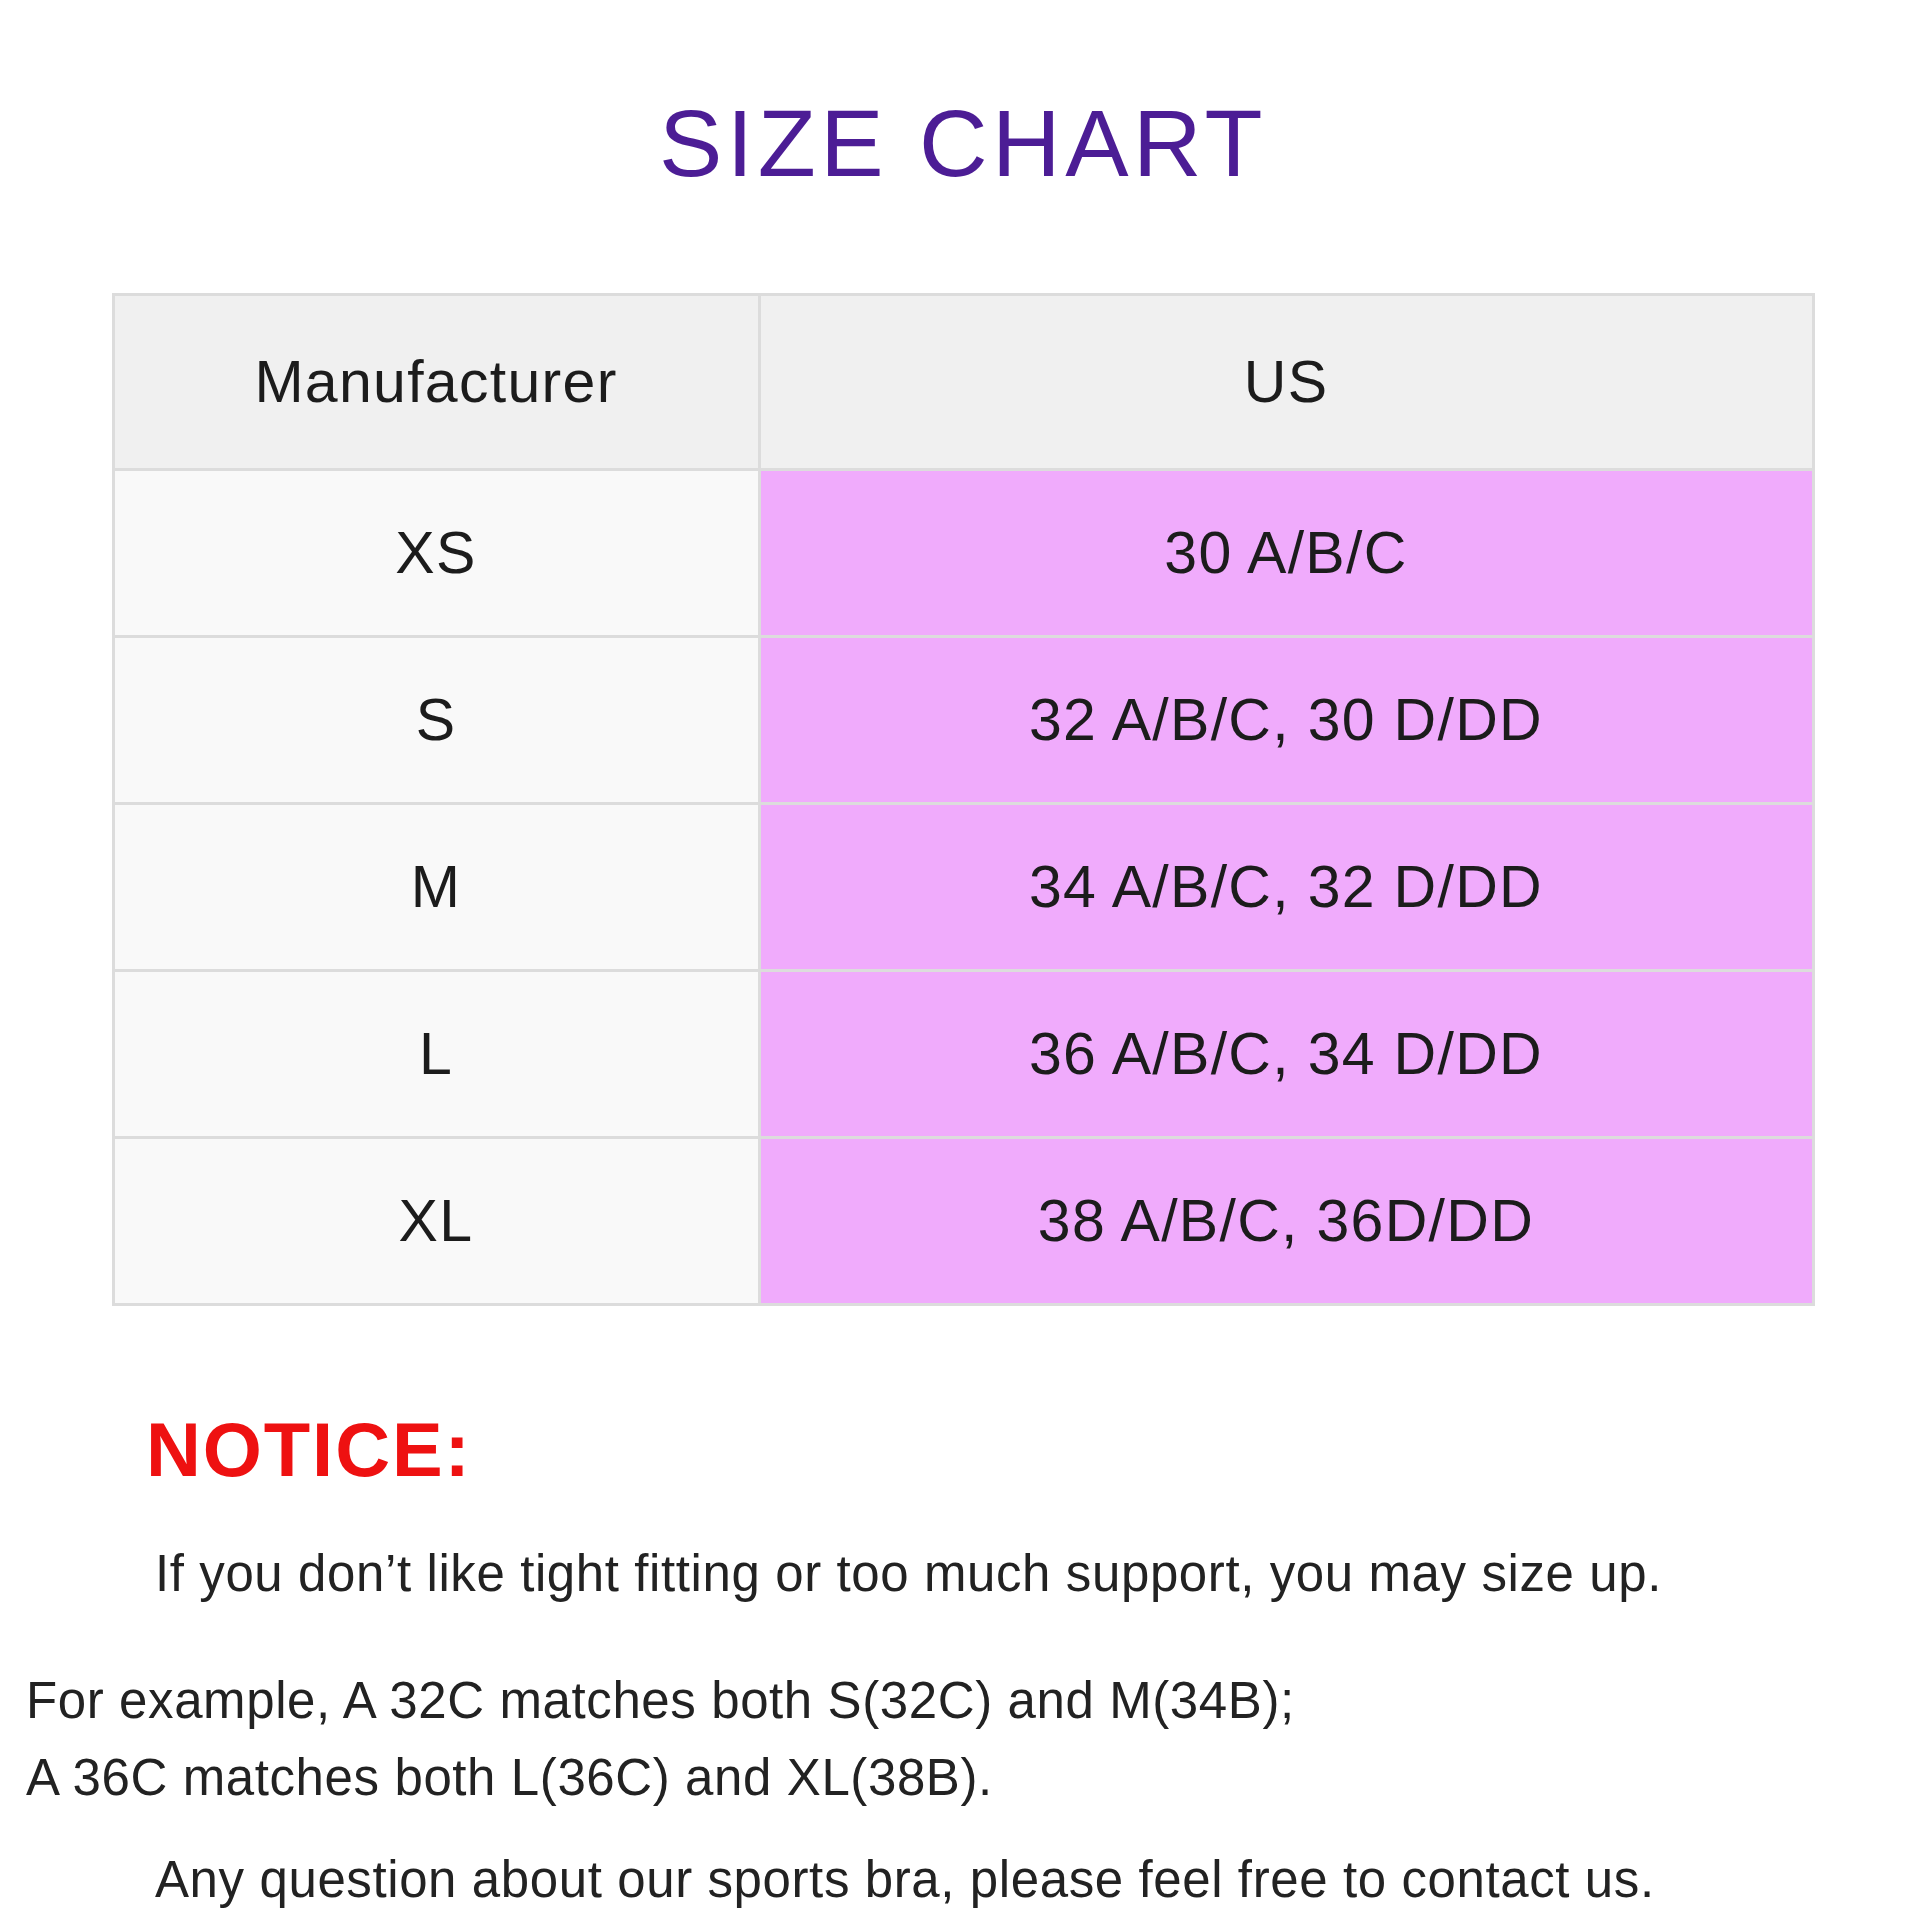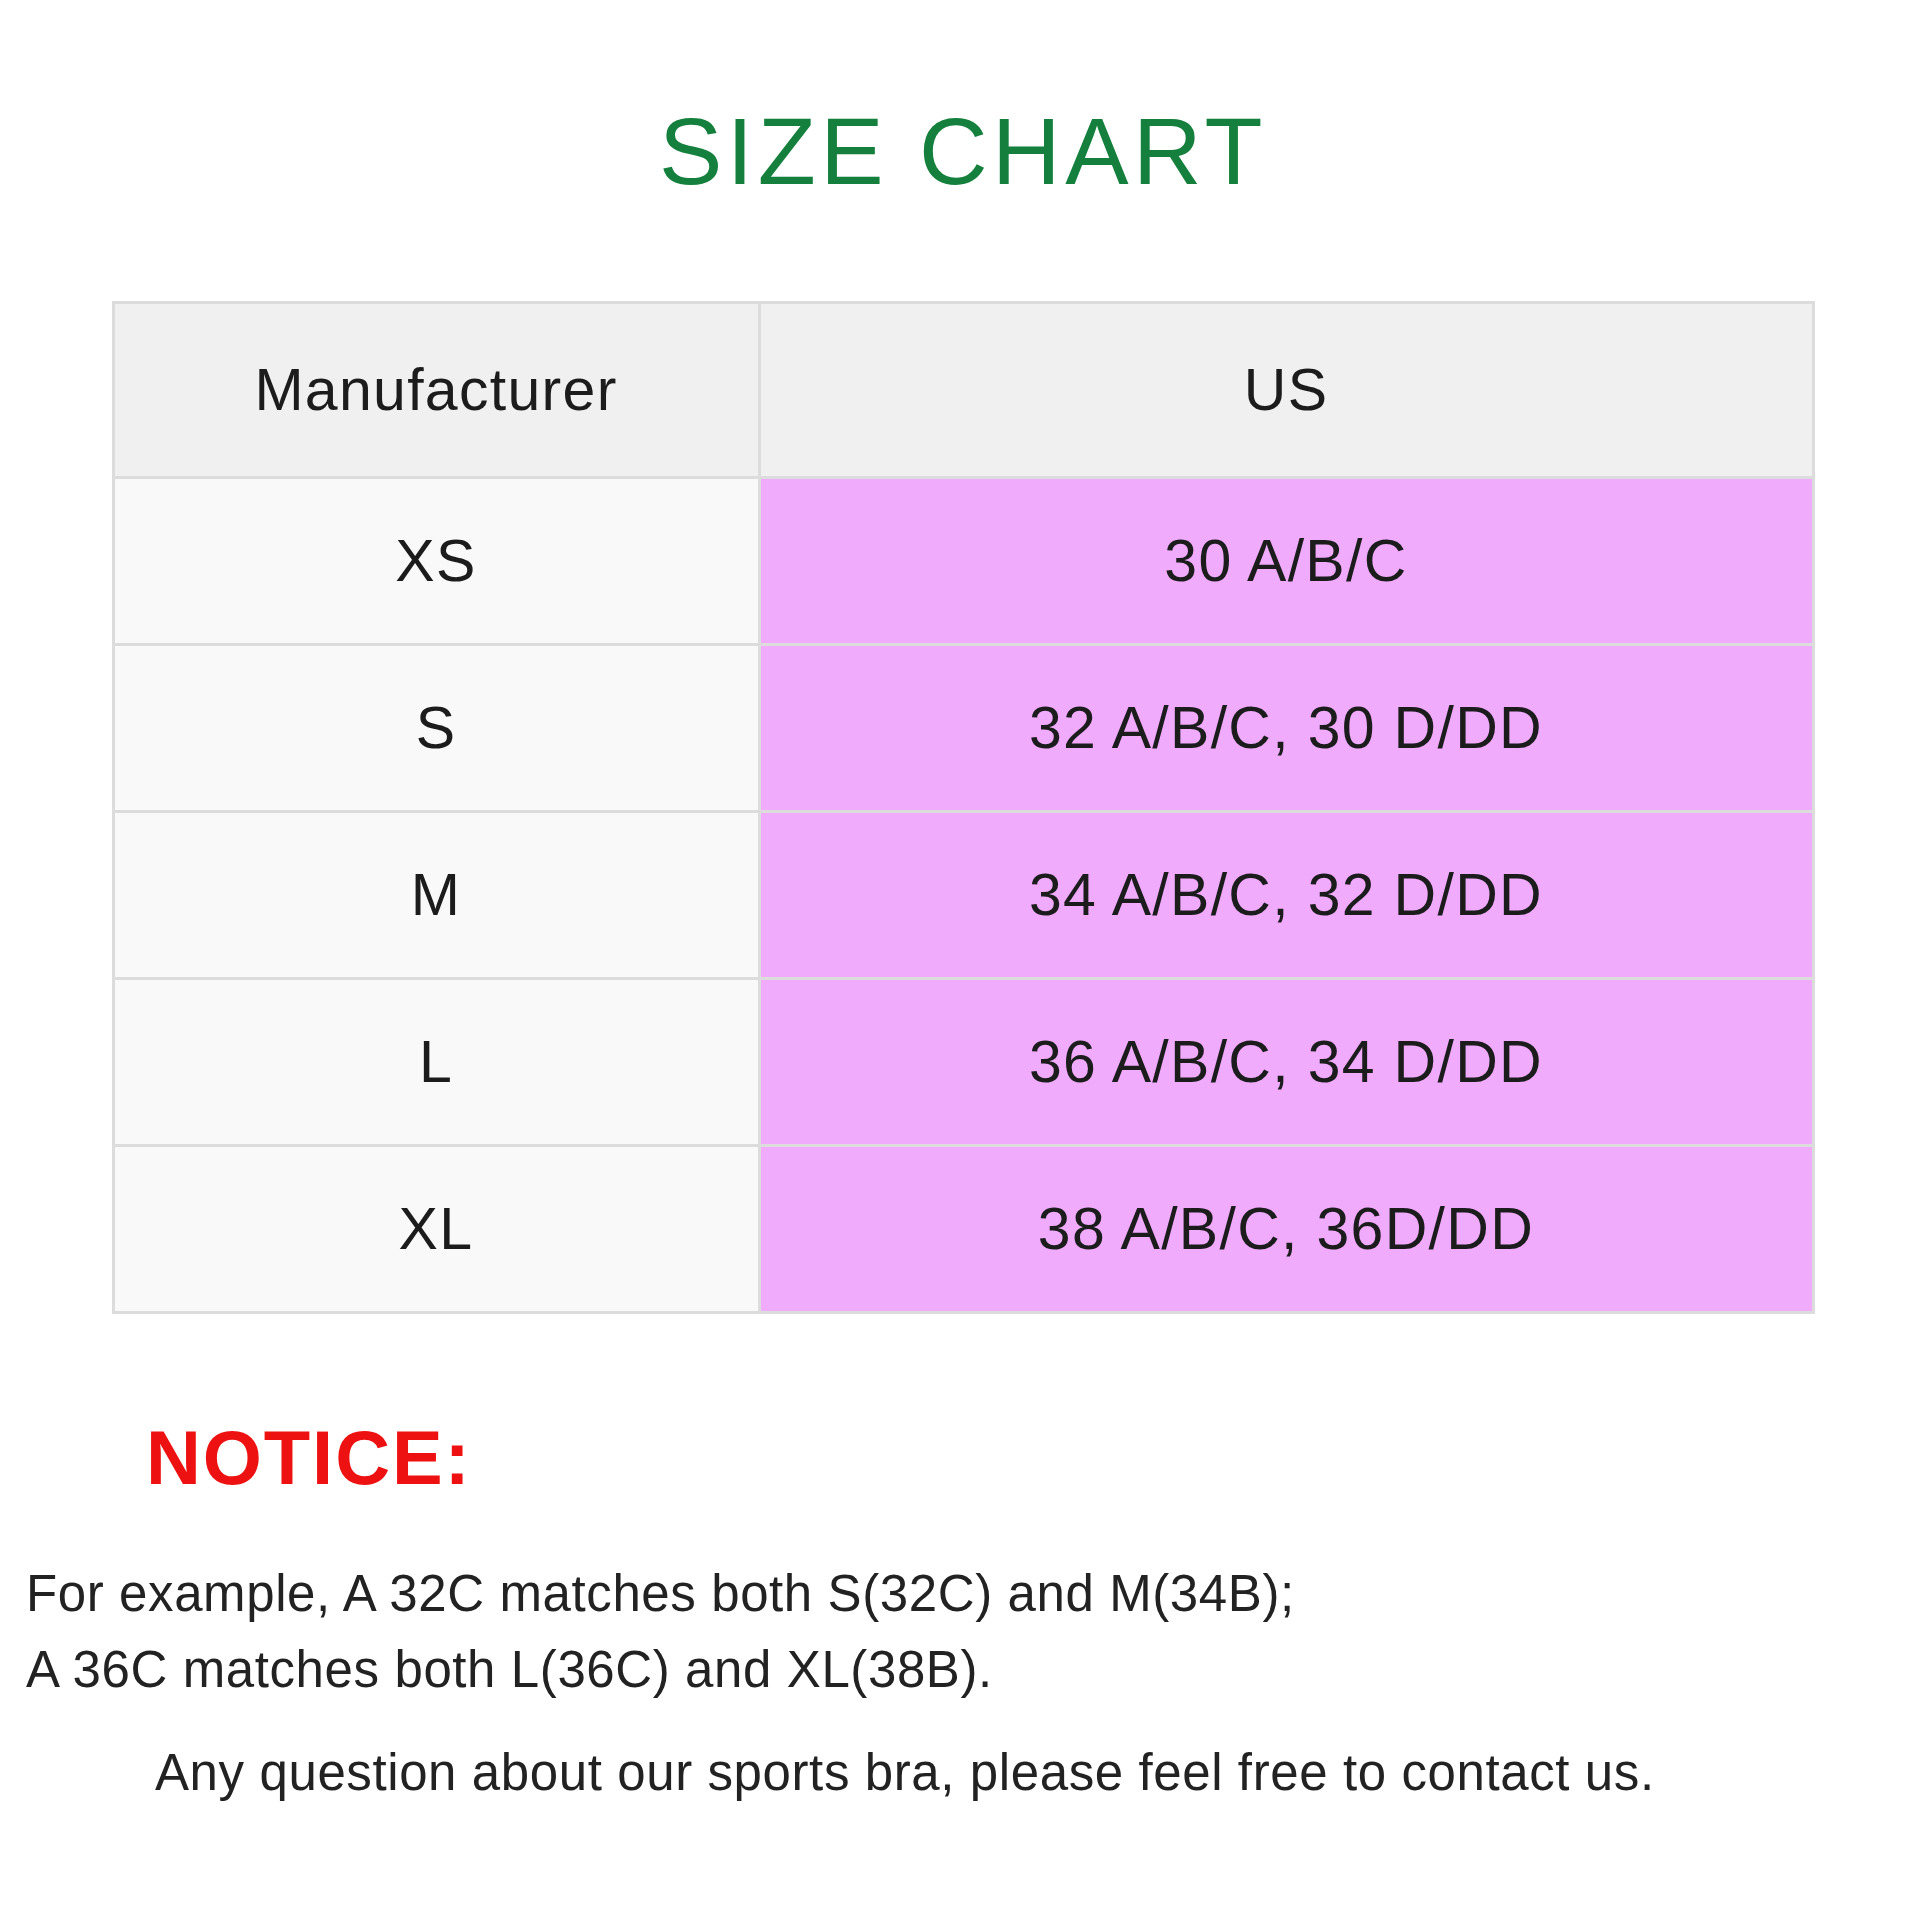--- a/index.html
+++ b/index.html
@@ -10,28 +10,28 @@
   body {
     width: 1926px;
     height: 1926px;
     font-family: "Liberation Sans", "DejaVu Sans", sans-serif;
     color: #1f1f1f;
     overflow: hidden;
   }
 
   
   .page-title {
-    margin: 16px;
+    margin: 8px;
     padding-top: 76px;
     text-align: center;
     font-size: 95px;
     font-weight: 400;
     letter-spacing: 4.5px;
     line-height: 1.25;
-    color: #15803d;
+    color: #4c1d95;
   }
 
   
   .size-table {
     width: 1703px;
     margin: 90px auto 0 auto;
     border-collapse: collapse;
     table-layout: fixed;
     border-radius: 24px;
   }
@@ -118,20 +118,21 @@
     <tr>
       <td class="label-cell">XL</td>
       <td class="value-cell">38 A/B/C, 36D/DD</td>
     </tr>
   </tbody>
 </table>
 
 <div>
   <div class="notice-heading">NOTICE:</div>
 
+  <p class="notice-paragraph p1">If you don’t like tight fitting or too much support, you may size up.</p>
 
   <p class="notice-paragraph p2">
     <span>For example,  A 32C matches both S(32C) and M(34B);</span><br>
     <span>A 36C matches both L(36C) and XL(38B).</span>
   </p>
 
   <p class="notice-paragraph p3">Any question about our sports bra, please feel free to contact us.</p>
 </div>
 
 

